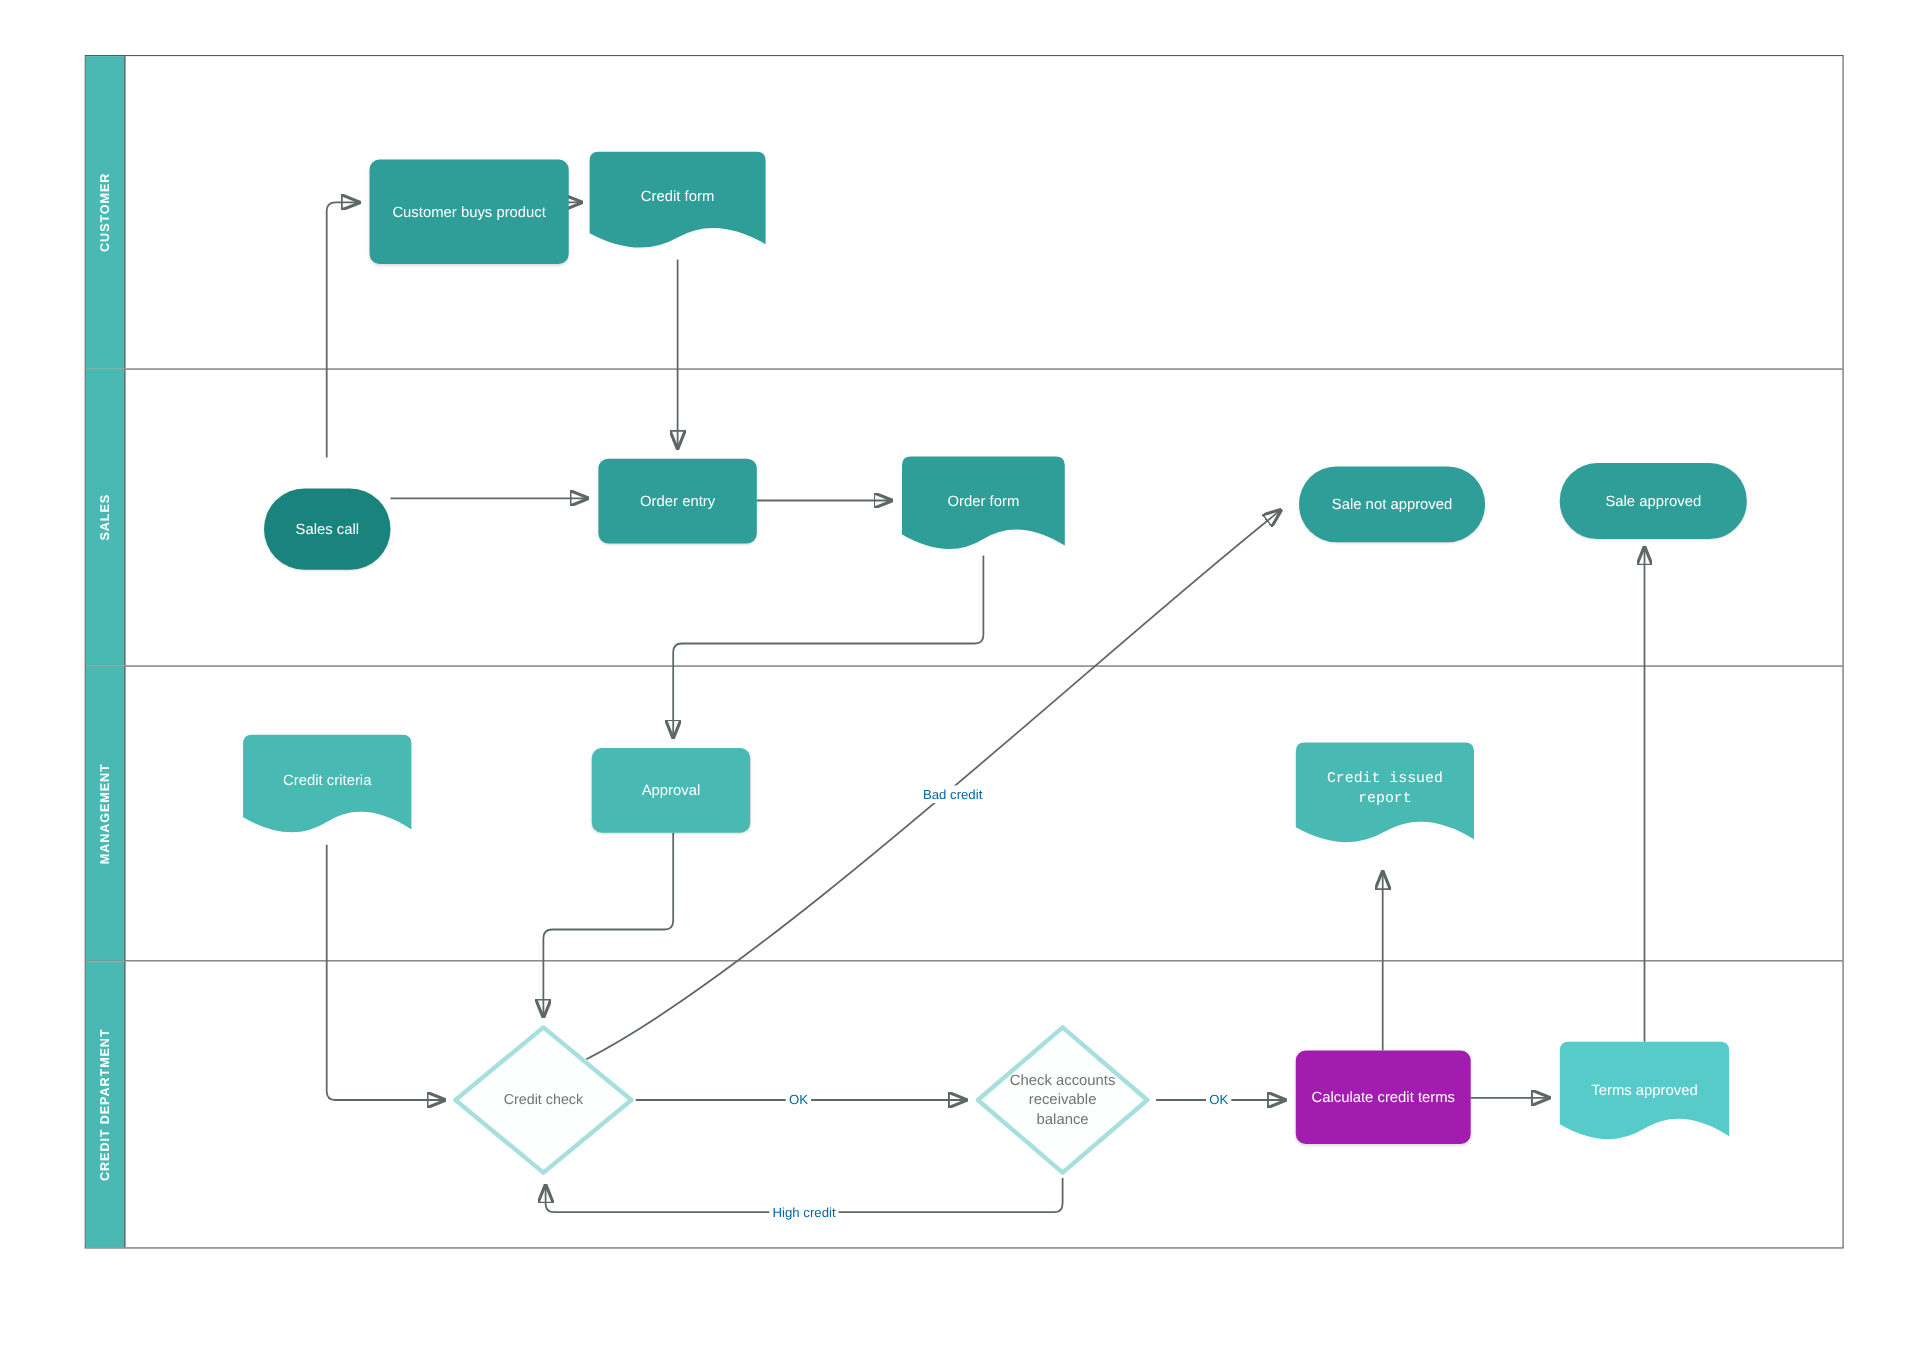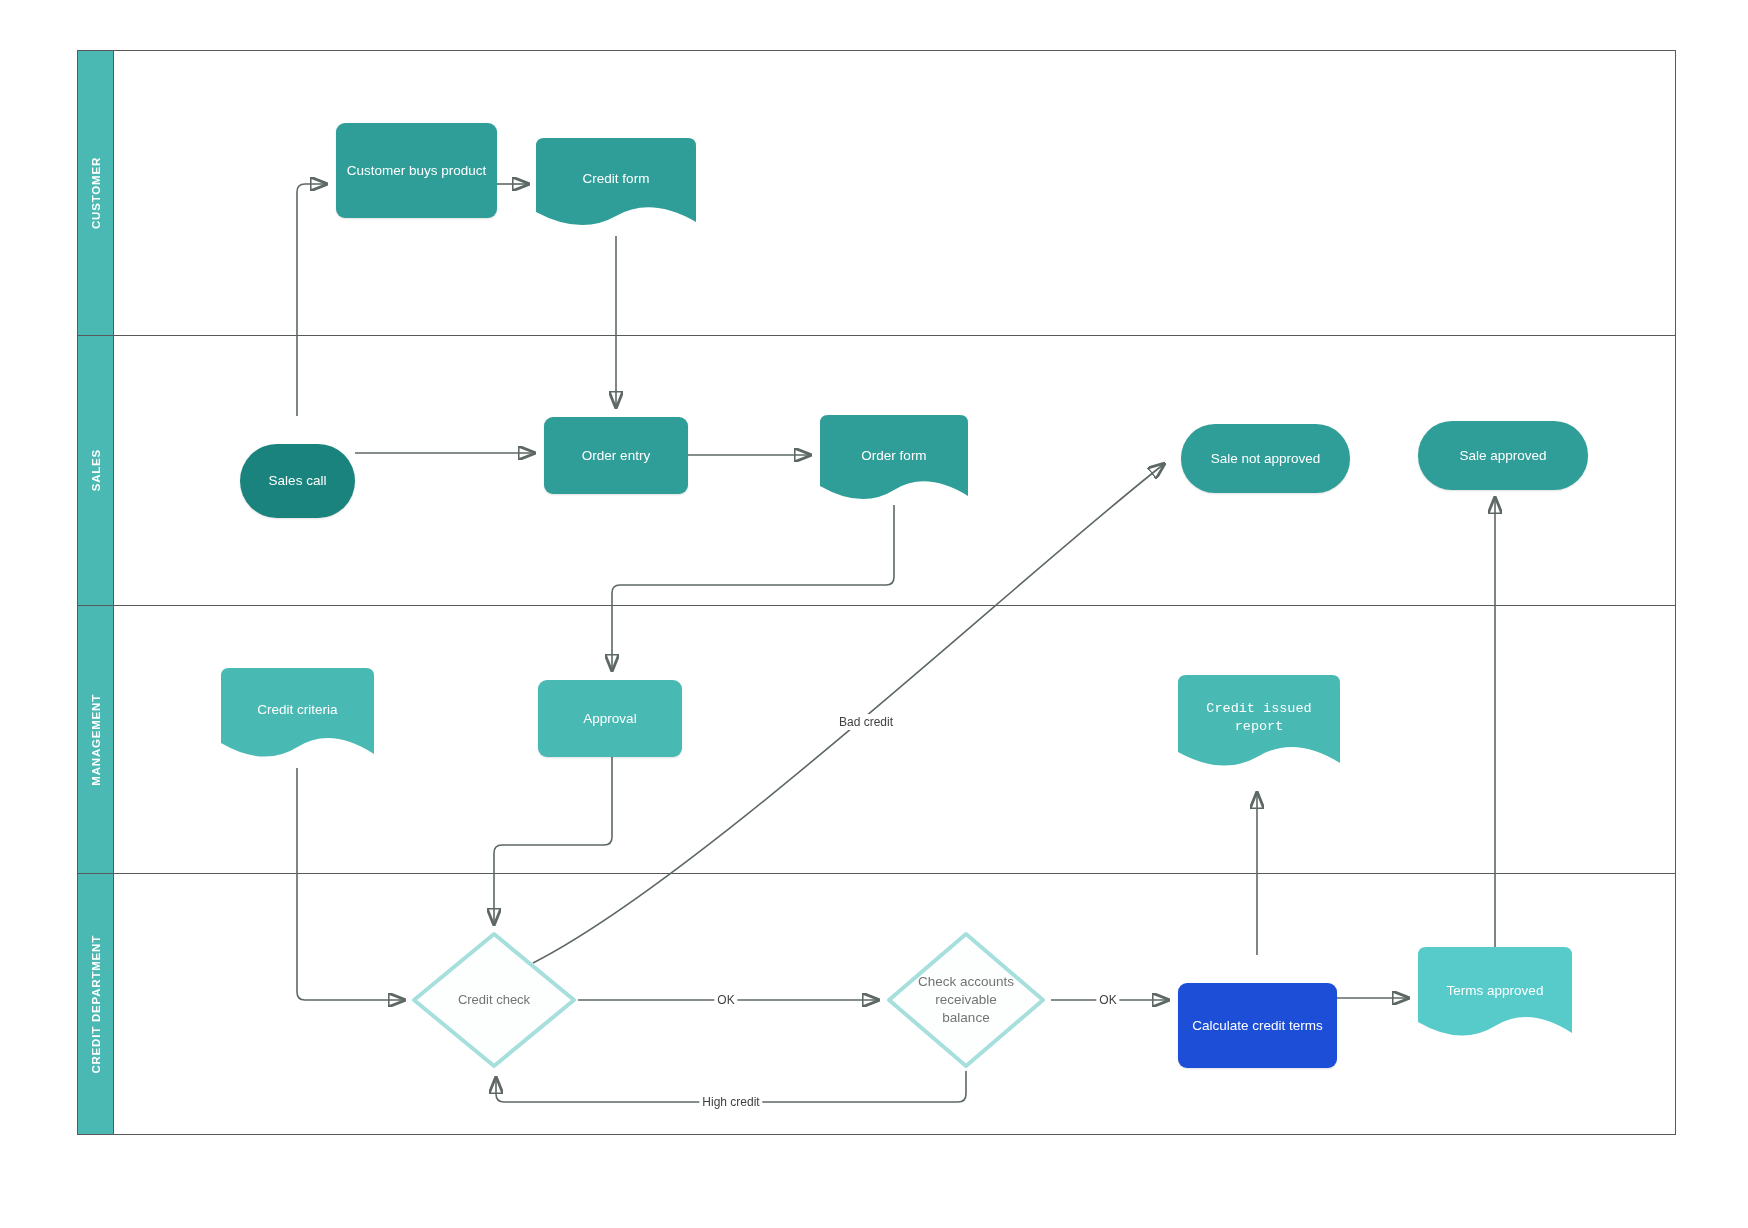--- a/index.html
+++ b/index.html
@@ -44,21 +44,21 @@
   svg.edges {
     position:absolute; left:0; top:0;
     width:1748px; height:1228px;
     overflow:visible;
   }
   svg.edges path { fill:none; stroke:#5d6865; stroke-width:1.6; }
   .edge-label {
     position:absolute;
     transform:translate(-50%,-50%);
     background:#ffffff;
-    color:#404040;
+    color:#0369a1;
     font-size:12px;
     padding:0 3px;
     white-space:nowrap;
     line-height:16px;
   }
   
   .node {
     position:absolute;
     box-sizing:border-box;
     display:flex; align-items:center; justify-content:center;
@@ -66,21 +66,21 @@
     color:#ffffff;
     font-size:13.5px;
     line-height:1.32;
   }
   .node .lbl { padding:0 8px; }
   .proc { border-radius:9px; box-shadow:0 1px 2px rgba(0,0,0,0.12); }
   .term { box-shadow:0 1px 2px rgba(0,0,0,0.12); }
   .teal-mid  { background:#2f9e98; }
   .teal-dark { background:#1a837e;margin-top:28px; }
   .teal-mgmt { background:#49b9b4; }
-  .teal-lite { background:#1d4ed8;margin-top:28px; }
+  .teal-lite { background:#a21caf; }
   
   .node.docnode, .node.diamond { background:none; box-shadow:none; }
   .node svg.shape { position:absolute; left:0; top:0; overflow:visible; }
   .node .overlbl { position:relative; z-index:2; padding:0 10px; }
   .diamond .overlbl { color:#737373; }
 </style>
 </head>
 <body>
 
 <div class="canvas">
@@ -124,21 +124,21 @@
     <path d="M297,768 V992 Q297,1000 305,1000 H404" marker-end="url(#arr)"></path>
     <path d="M578,1000 H878" marker-end="url(#arr)"></path>
     <path d="M1051,1000 H1168" marker-end="url(#arr)"></path>
     <path d="M966,1071 V1094 Q966,1102 958,1102 H504 Q496,1102 496,1094 V1078" marker-end="url(#arr)"></path>
     <path d="M1257,955 V793" marker-end="url(#arr)"></path>
     <path d="M1337,998 H1408" marker-end="url(#arr)"></path>
     <path d="M1495,947 V498" marker-end="url(#arr)"></path>
     <path d="M533,963 C700,878 1010,585 1164,464" marker-end="url(#arr)"></path>
   </svg>
 
-  <div class="node proc teal-mid" style="left:336px; top:123px; width:161px; height:95px;">
+  <div class="node proc teal-mid" style="left:336px; top:145px; width:181px; height:95px;">
     <span class="lbl">Customer buys product</span>
   </div>
 
   <div class="node docnode" style="left:536px; top:138px; width:160px; height:100px;">
     <svg class="shape" width="160" height="100" viewBox="0 0 160 100">
       <path d="M0,8 Q0,0 8,0 H152 Q160,0 160,8 V84 Q115,58 80,78 Q45,98 0,74 Z" fill="#2f9e98"></path>
     </svg>
     <span class="overlbl" style="margin-top:-18px;">Credit form</span>
   </div>
 

